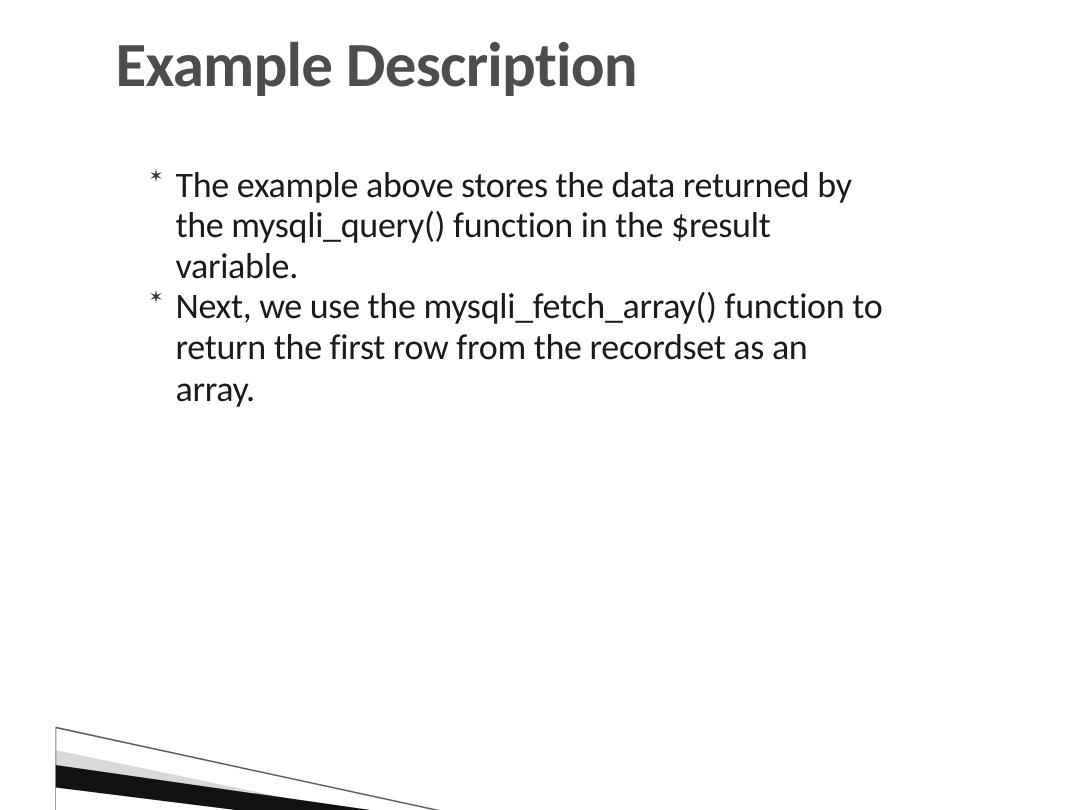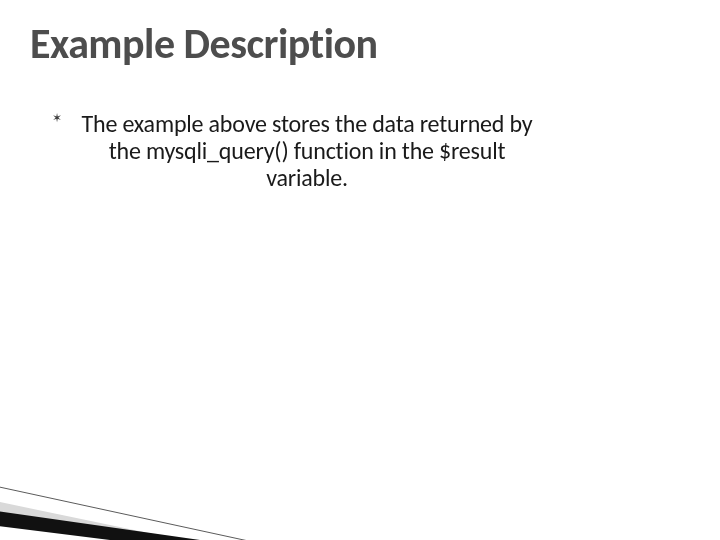--- a/index.html
+++ b/index.html
@@ -10,20 +10,21 @@
     background: #ffffff;
     font-family: "Segoe UI", "Calibri", Arial, sans-serif;
     overflow: hidden;
     position: relative;
   }
   .slide {
     width: 596px;
     height: 540px;
     position: relative;
     box-sizing: border-box;
+    margin-left: 47px;
   }
   .title {
     position: absolute;
     top: 18px;
     left: 30px;
     font-size: 42px;
     font-weight: 700;
     color: #4d4d4d;
     letter-spacing: -0.5px;
   }
@@ -35,21 +36,20 @@
     font-size: 24px;
     color: #1a1a1a;
     font-weight: 400;
     line-height: 1.13;
   }
   .item {
     position: relative;
     padding-left: 18px;
     margin: 0;
     letter-spacing: -0.2px;
-    text-align: center;
   }
   .item::before {
     content: "✶";
     position: absolute;
     left: 0;
     top: 2px;
     font-size: 12px;
     color: #3a3a3a;
     font-weight: normal;
   }
@@ -63,20 +63,21 @@
   }
 </style>
 </head>
 <body>
 <div class="slide">
 
   <div class="title">Example Description</div>
 
   <div class="body">
     <div class="item">The example above stores the data returned by the mysqli_query() function in the $result variable.</div>
+    <div class="item">Next, we use the mysqli_fetch_array() function to return the first row from the recordset as an array.</div>
   </div>
 
   <svg class="deco" viewBox="0 0 320 120" preserveAspectRatio="none">
     <polygon points="0,120 0,70 240,120" fill="#d9d9d9"></polygon>
     <polygon points="0,120 0,55 300,120" fill="none" stroke="#5b5b5b" stroke-width="1"></polygon>
     <polygon points="0,120 0,80 280,120" fill="#111111"></polygon>
     <polygon points="0,120 0,95 200,120" fill="#ffffff"></polygon>
   </svg>
 
 </div>

